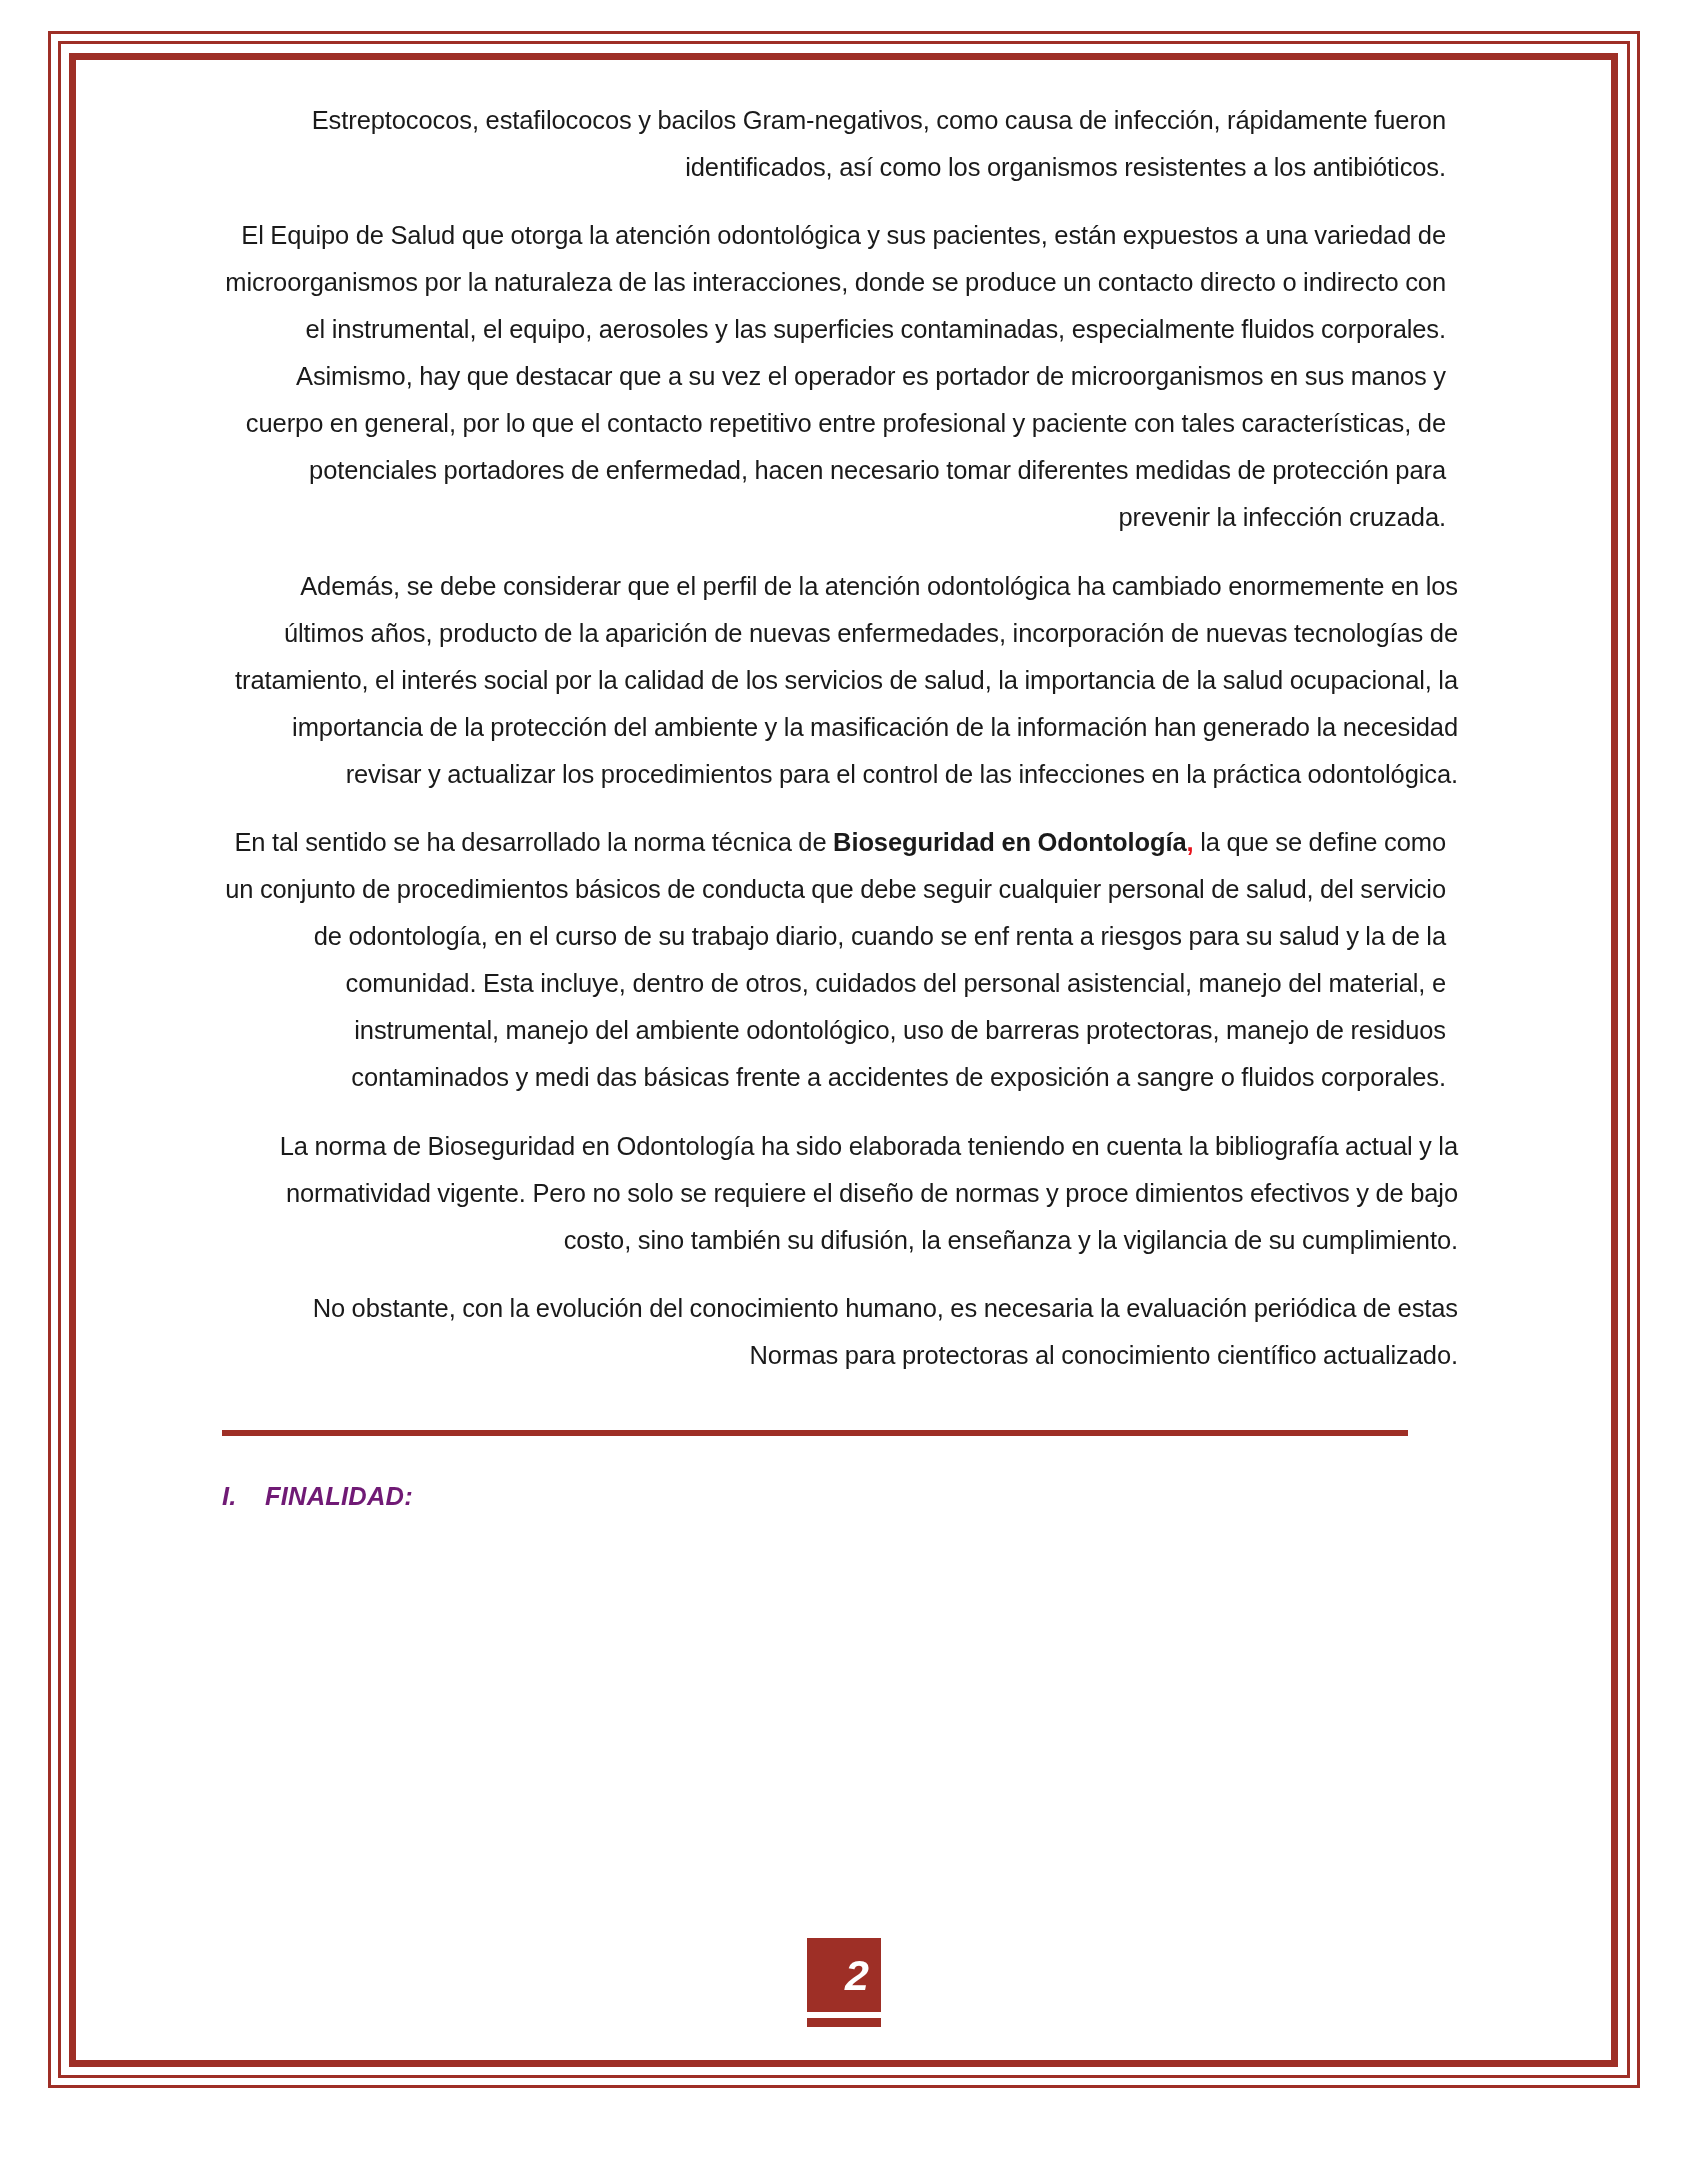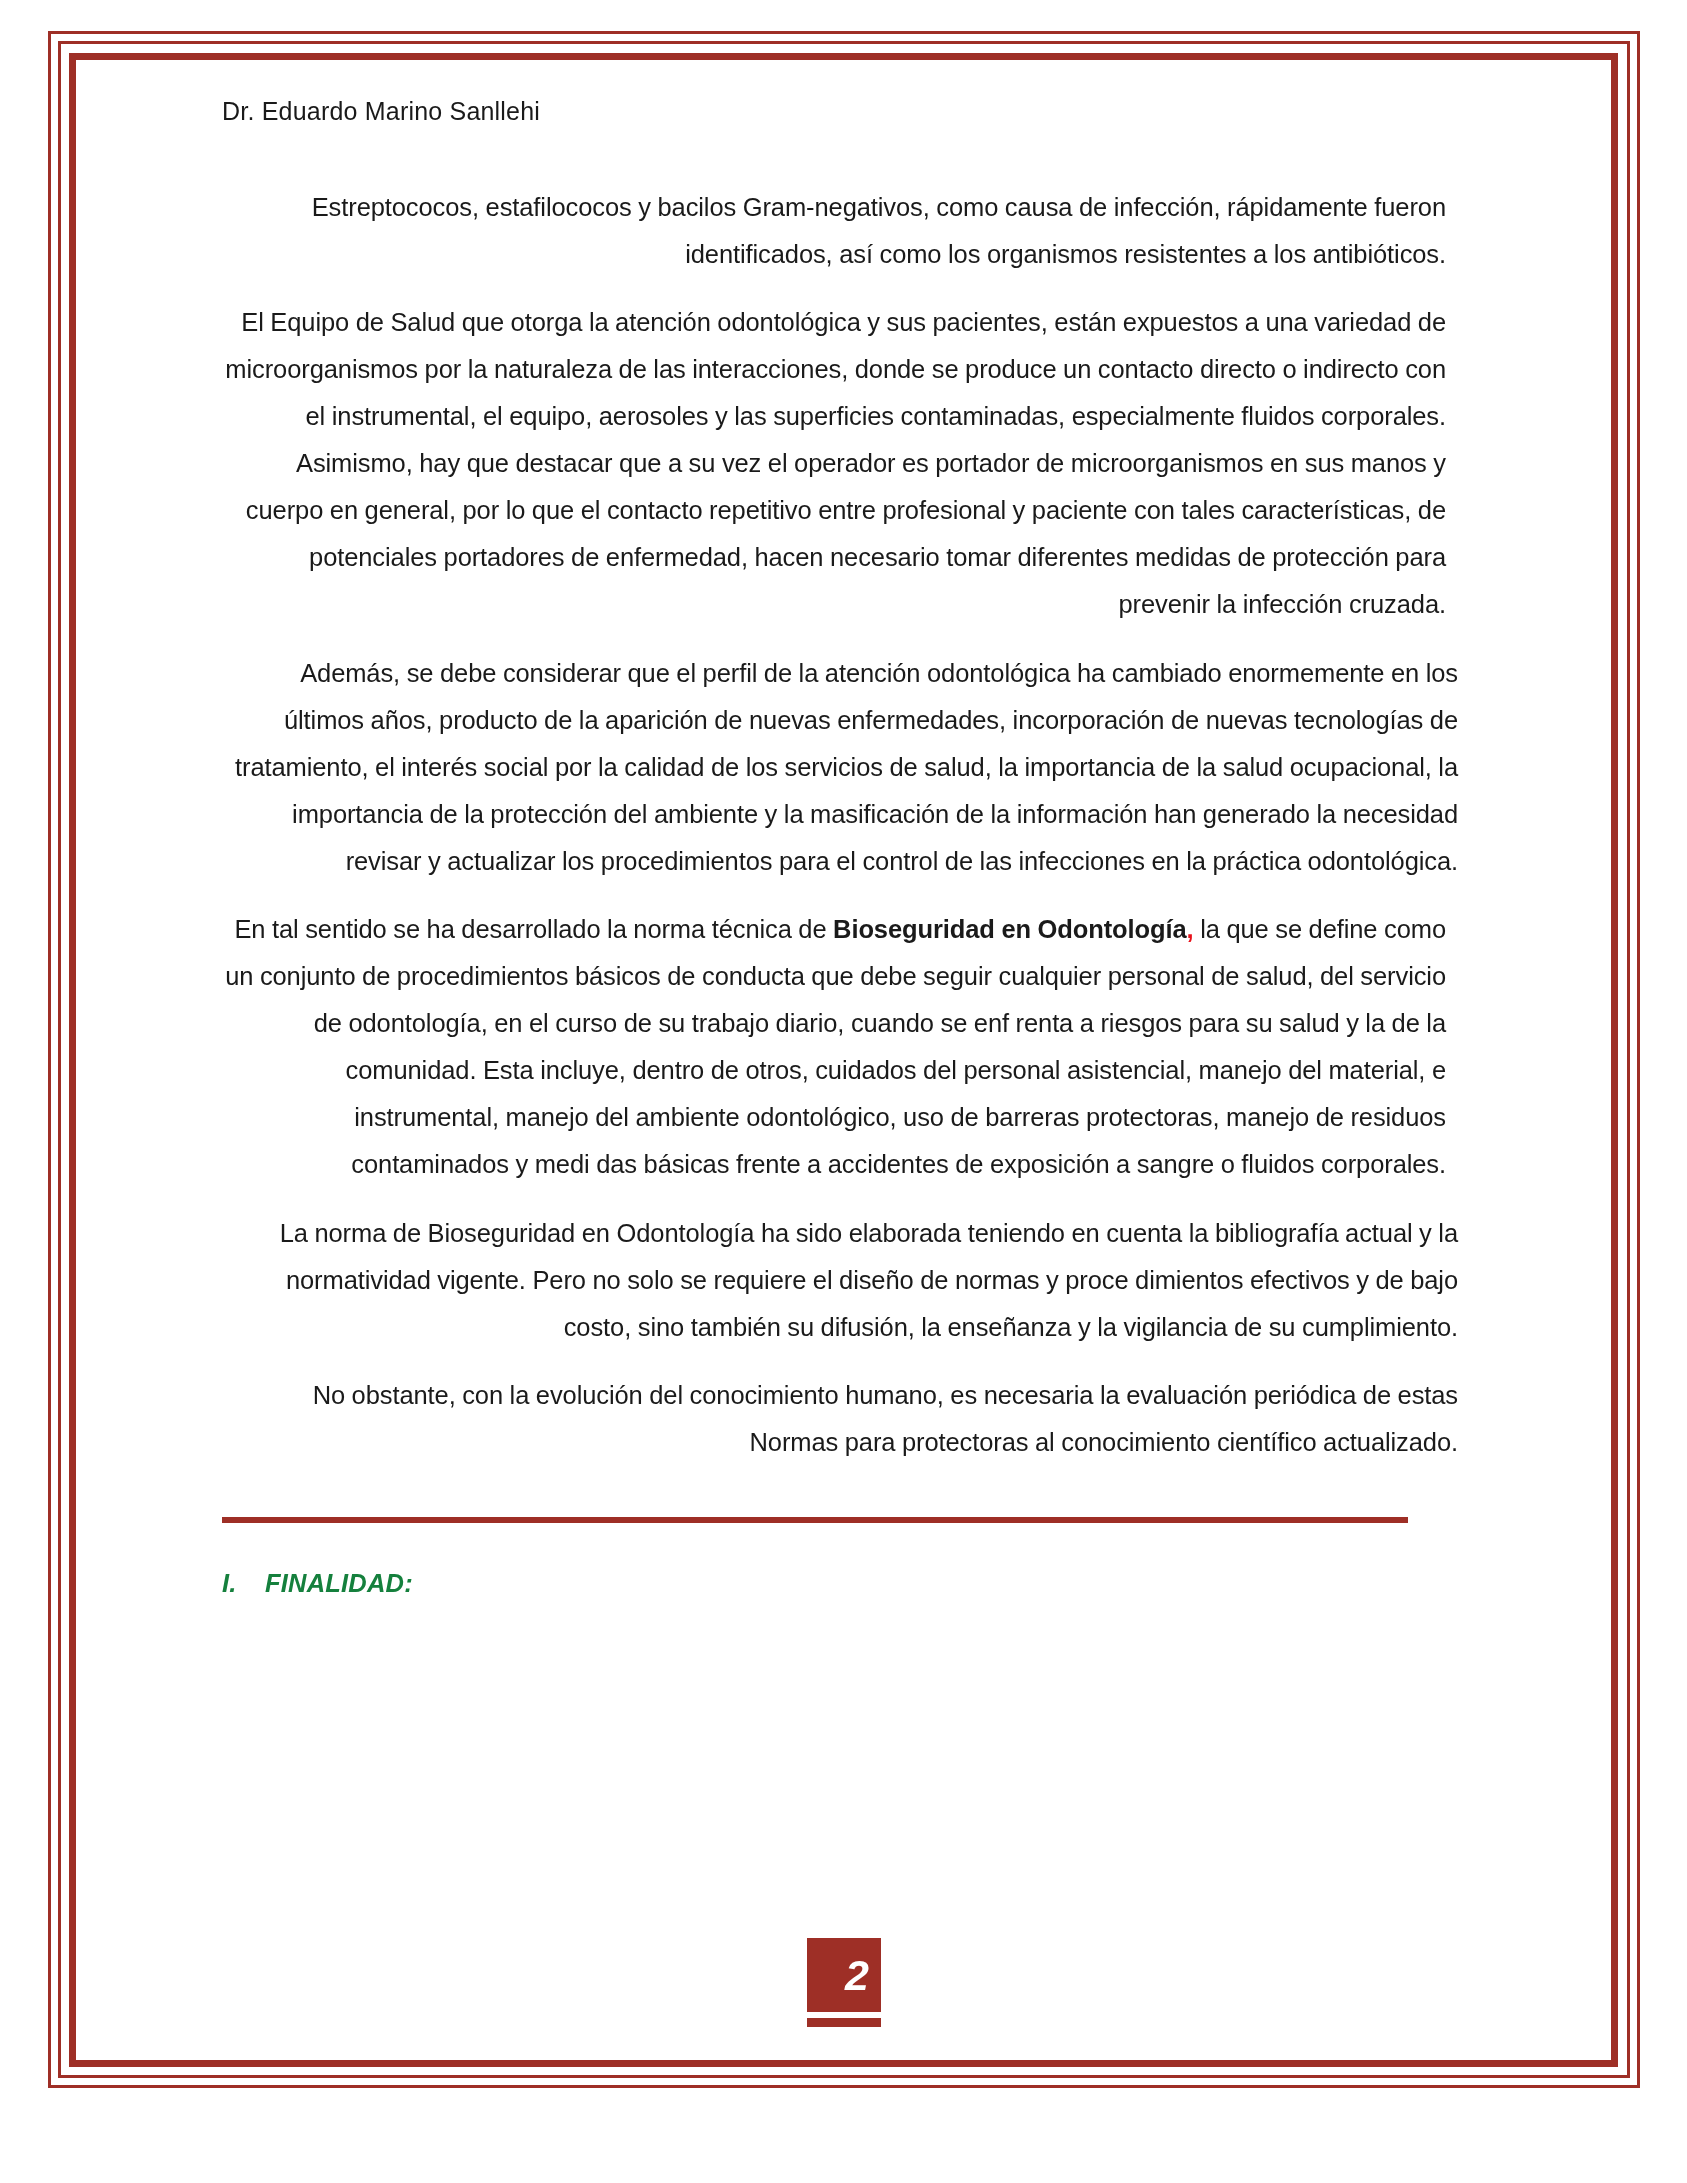--- a/index.html
+++ b/index.html
@@ -93,21 +93,21 @@
     height: 5.8px;
     background: #9e2f26;
     margin: 51px 0 46px 0;
   }
 
   
   .section-heading {
     font-size: 25.5px;
     font-weight: bold;
     font-style: italic;
-    color: #15803d;
+    color: #701a75;
     margin: 0 0 15px 0;
     letter-spacing: 0.2px;
   }
   .section-heading .numeral {
     display: inline-block;
     width: 43px;
   }
 
   
   .page-badge-wrap {
@@ -145,21 +145,20 @@
 <body>
 
 <div class="page">
 
   <div class="border-outer"></div>
   <div class="border-middle"></div>
   <div class="border-inner"></div>
 
   <div class="content">
 
-    <div class="doc-header">Dr. Eduardo Marino Sanllehi</div>
 
     <p class="para">Estreptococos, estafilococos y bacilos Gram-negativos, como causa de infección, rápidamente fueron identificados, así como los organismos resistentes a los antibióticos.</p>
 
     <p class="para">El Equipo de Salud que otorga la atención odontológica y sus pacientes, están expuestos a una variedad de microorganismos por la naturaleza de las interacciones, donde se produce un contacto directo o indirecto con el instrumental, el equipo, aerosoles y las superficies contaminadas, especialmente fluidos corporales. Asimismo, hay que destacar que a su vez el operador es portador de microorganismos en sus manos y cuerpo en general, por lo que el contacto repetitivo entre profesional y paciente con tales características, de potenciales portadores de enfermedad, hacen necesario tomar diferentes medidas de protección para prevenir la infección cruzada.</p>
 
     <p class="para wide">Además, se debe considerar que el perfil de la atención odontológica ha cambiado enormemente en los últimos años, producto de la aparición de nuevas enfermedades, incorporación de nuevas tecnologías de tratamiento, el interés social por la calidad de los servicios de salud, la importancia de la salud ocupacional, la importancia de la protección del ambiente y la masificación de la información han generado la necesidad revisar y actualizar los procedimientos para el control de las infecciones en la práctica odontológica.</p>
 
     <p class="para"><span>En tal sentido se ha desarrollado la norma técnica de </span><span class="bold">Bioseguridad en Odontología</span><span class="red-comma">,</span><span> la que se define como un conjunto de procedimientos básicos de conducta que debe seguir cualquier personal de salud, del servicio de odontología, en el curso de su trabajo diario, cuando se enf renta a riesgos para su salud y la de la comunidad. Esta incluye, dentro de otros, cuidados del personal asistencial, manejo del material, e instrumental, manejo del ambiente odontológico, uso de barreras protectoras, manejo de residuos contaminados y medi das básicas frente a accidentes de exposición a sangre o fluidos corporales.</span></p>
 
     <p class="para wide">La norma de Bioseguridad en Odontología ha sido elaborada teniendo en cuenta la bibliografía actual y la normatividad vigente. Pero no solo se requiere el diseño de normas y proce dimientos efectivos y de bajo costo, sino también su difusión, la enseñanza y la vigilancia de su cumplimiento.</p>

